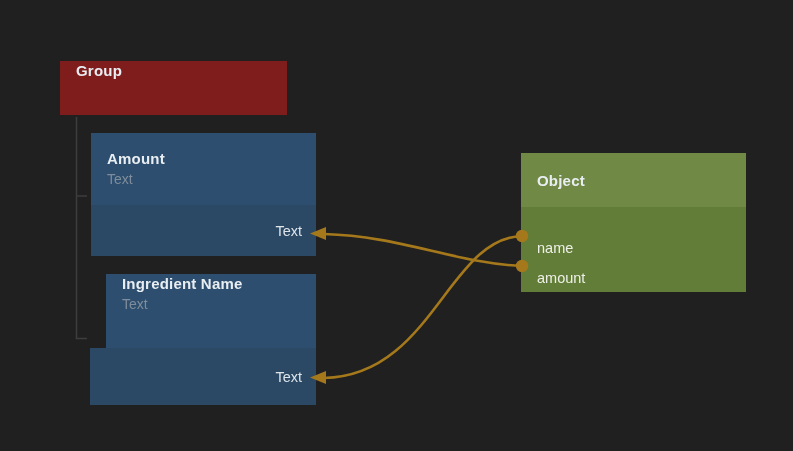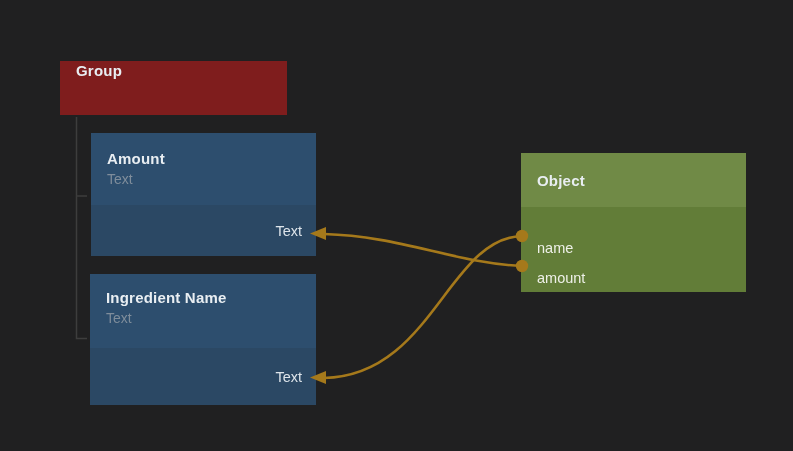--- a/index.html
+++ b/index.html
@@ -38,21 +38,21 @@
     padding-left: 16px;
   }
   .node-amount { left: 91px; top: 133px; width: 225px; }
   .node-ingredient { left: 90px; top: 274px; width: 226px; }
 
   .blue-head {
     background: #2d4e6e;
     padding: 16px 16px 0 16px;
   }
   .node-amount .blue-head { height: 72px; }
-  .node-ingredient .blue-head { height: 74px; padding-top: 14px; }
+  .node-ingredient .blue-head { height: 74px; padding-top: 0; margin-left: 16px; }
 
   .blue-ports {
     background: #2b4864;
     display: flex;
     align-items: center;
     justify-content: flex-end;
     padding-right: 14px;
   }
   .node-amount .blue-ports { height: 51px; }
   .node-ingredient .blue-ports { height: 57px; }

